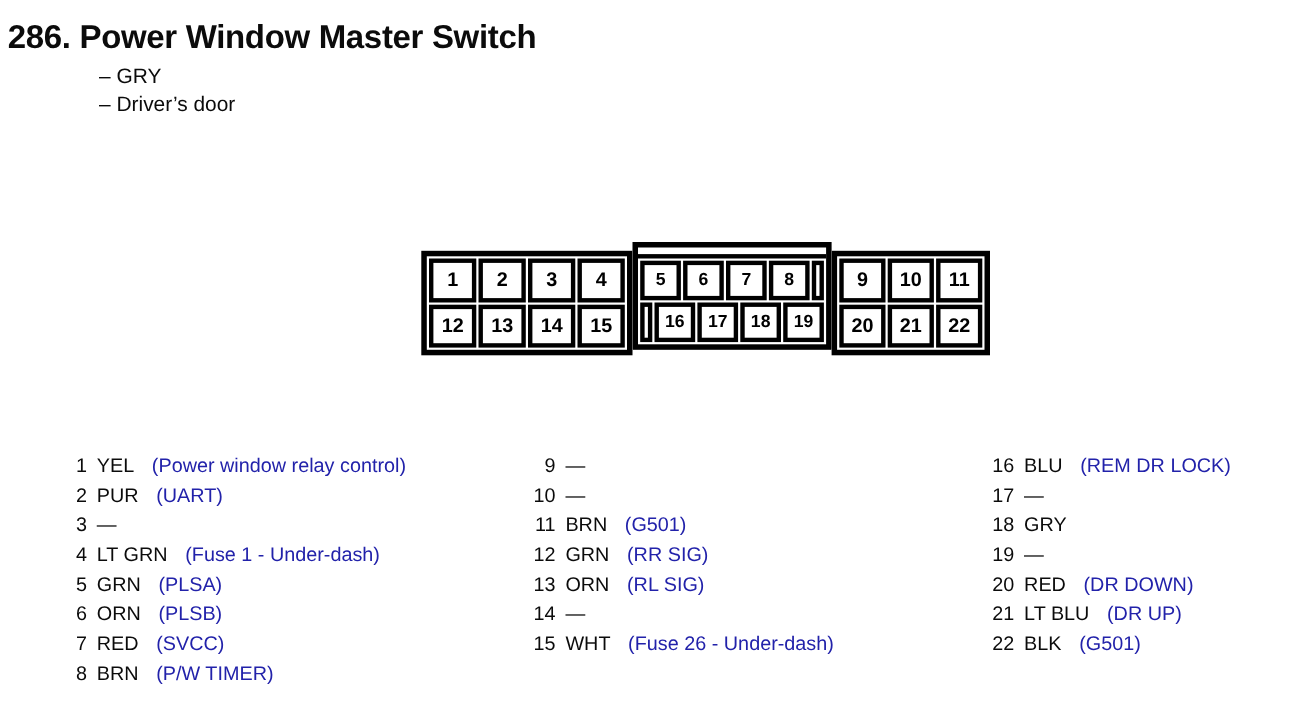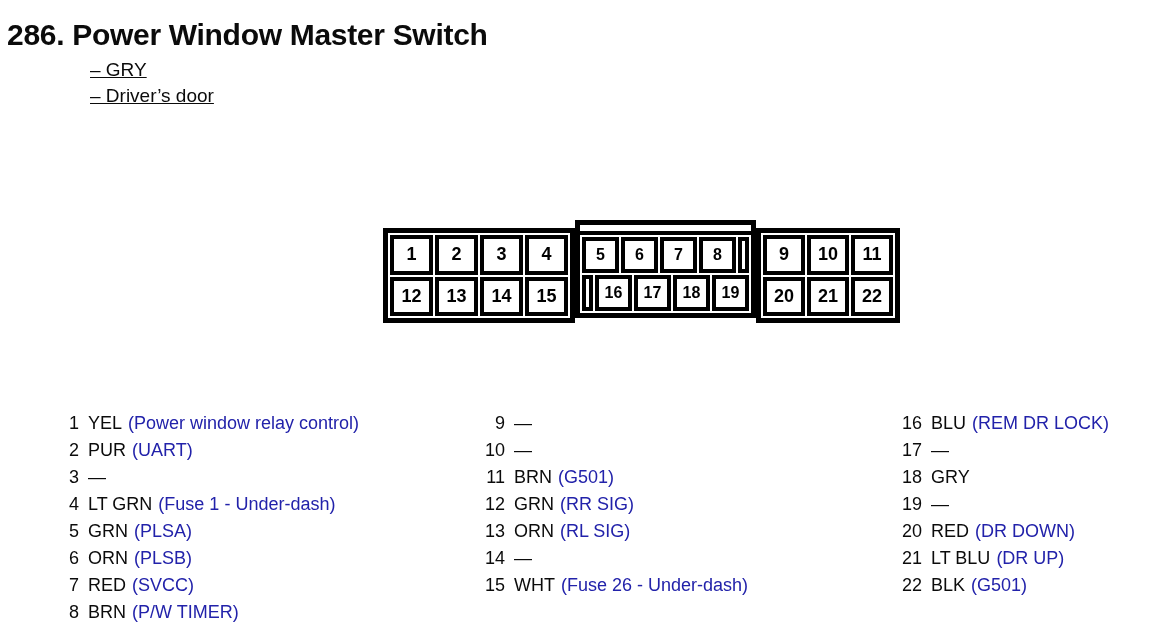--- a/index.html
+++ b/index.html
@@ -12,21 +12,21 @@
     font-family:"Liberation Sans", sans-serif;
     color:var(--ink);
   }
   .page-title {
     position:absolute; left:7px; top:18px;
     font-size:30px; font-weight:bold; letter-spacing:-0.3px;
     white-space:nowrap;
   }
   .bullets {
     position:absolute; left:90px; top:57px;
-    font-size:19px; line-height:26px; white-space:nowrap;text-decoration:underline;
+    font-size:19px; line-height:26px; white-space:nowrap;
   }
 
   
   .connector { position:absolute; left:383px; top:220px; width:517px; height:103px; }
   .cbox { position:absolute; background:#fff; border:5px solid #000; }
   .cbox-left   { left:0;     top:8px; width:192px; height:95px; }
   .cbox-middle { left:192px; top:0;   width:181px; height:98px; z-index:2; }
   .cbox-right  { left:373px; top:8px; width:144px; height:95px; }
   .cgrid {
     display:grid; gap:2px; padding:2px; width:100%; height:100%;
@@ -47,21 +47,21 @@
   .mrow .cell.blank { flex:0 0 11px; }
 
   
   .pin-col { position:absolute; top:410px; font-size:18px; }
   .pin-col-1 { left:55px; }
   .pin-col-2 { left:481px; }
   .pin-col-3 { left:898px; }
   .pin-row { height:27px; display:flex; align-items:center; white-space:nowrap; }
   .pin-num  { display:inline-block; width:24px; text-align:right; margin-right:9px; }
   .pin-wire { color:var(--ink); }
-  .pin-signal { color:var(--blue); margin-left:6px; }
+  .pin-signal { color:var(--blue); margin-left:16px; }
 </style>
 </head>
 <body>
 
 <h1 class="page-title">286. Power Window Master Switch</h1>
 
 <div class="bullets">
   <div>– GRY</div>
   <div>– Driver’s door</div>
 </div>

